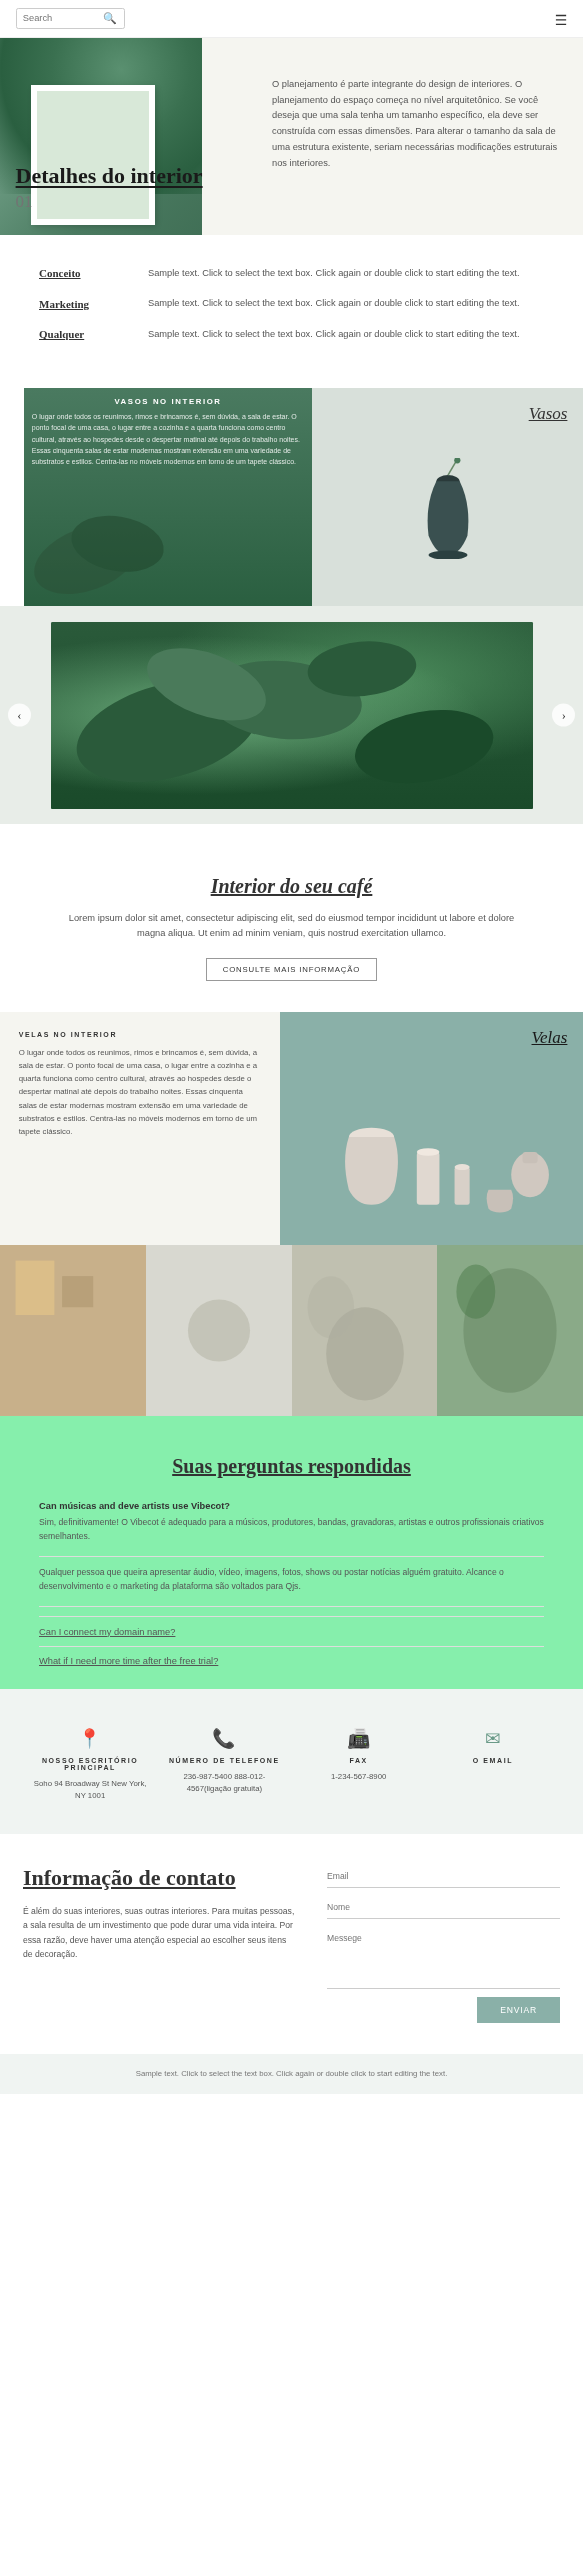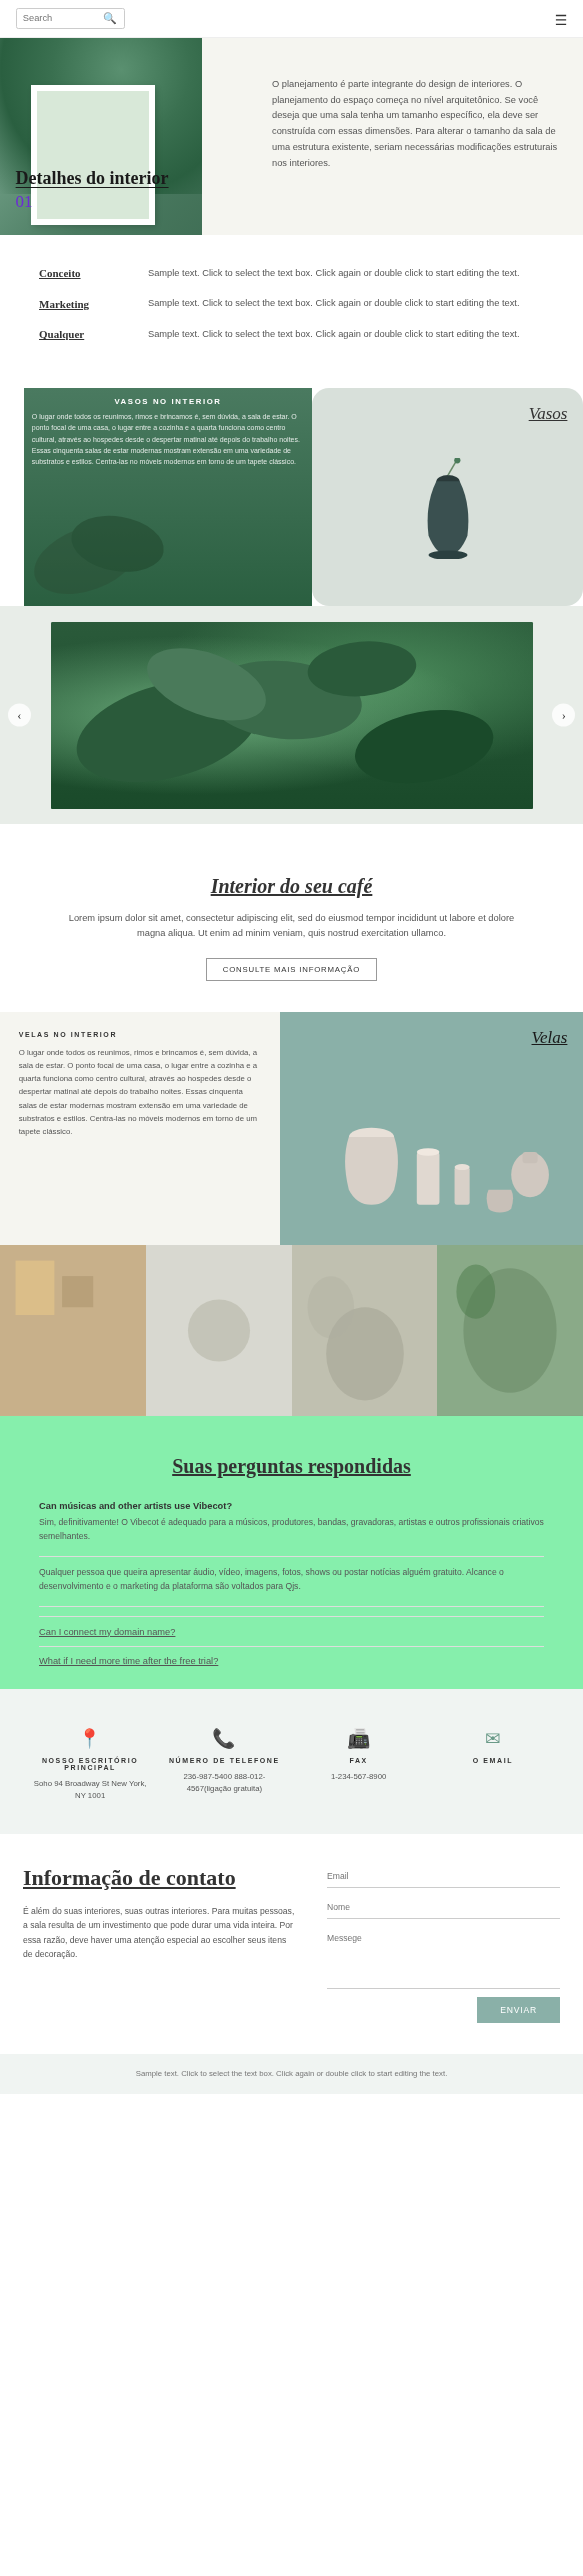--- a/index.html
+++ b/index.html
@@ -70,29 +70,29 @@
       font-size: 9.3px;
       color: #555;
       line-height: 1.7;
     }
     .hero-title {
       position: absolute;
       bottom: 23px;
       left: 15.6px;
     }
     .hero-title h1 {
-      font-size: 18px;
+      font-size: 22px;
       font-weight: bold;
       color: #1a1a1a;
       text-decoration: underline;
       text-underline-offset: 3.1px;
     }
     .hero-title .number {
       font-size: 17px;
-      color: #6d28d9;
+      color: #737373;
       margin-top: 3.1px;
     }
 
     
     .features {
       padding: 31px 39px;
       background: #fff;
     }
     .feature-row {
       display: flex;
@@ -149,21 +149,20 @@
       color: rgba(255,255,255,0.85);
       line-height: 1.6;
     }
     .vases-right {
       flex: 1;
       background: #d8e0da;
       position: relative;
       display: flex;
       align-items: center;
       justify-content: center;
-      border-radius: 17px;
     }
     .vases-title {
       position: absolute;
       top: 15.6px;
       right: 15.6px;
       font-size: 17px;
       font-style: italic;
       text-decoration: underline;
     }
     
@@ -604,21 +603,21 @@
       <ellipse cx="94" cy="110" rx="60" ry="80" fill="#6a8a68" opacity="0.6"></ellipse>
       <ellipse cx="50" cy="60" rx="25" ry="35" fill="#4a7a48" opacity="0.5"></ellipse>
     </svg>
   </div>
 </div>
 
 <section class="faq-section">
   <h2 class="faq-title">Suas perguntas respondidas</h2>
 
   <div class="faq-item">
-    <div class="faq-question">Can músicas and other artists use Vibecot?</div>
+    <div class="faq-question">Can músicas and deve artists use Vibecot?</div>
     <div class="faq-answer">Sim, definitivamente! O Vibecot é adequado para a músicos, produtores, bandas, gravadoras, artistas e outros profissionais criativos semelhantes.</div>
   </div>
   <hr style="border:none;border-top:0.8px solid #ddd;margin:9.3px 0">
   <div class="faq-item">
     <div class="faq-answer">Qualquer pessoa que queira apresentar áudio, vídeo, imagens, fotos, shows ou postar notícias alguém gratuito. Alcance o desenvolvimento e o marketing da plataforma são voltados para Qjs.</div>
   </div>
   <hr style="border:none;border-top:0.8px solid #ddd;margin:9.3px 0">
   <hr style="border:none;border-top:0.8px solid #ddd;margin:9.3px 0">
   <div class="faq-link">Can I connect my domain name?</div>
   <hr style="border:none;border-top:0.8px solid #ddd;margin:9.3px 0">

